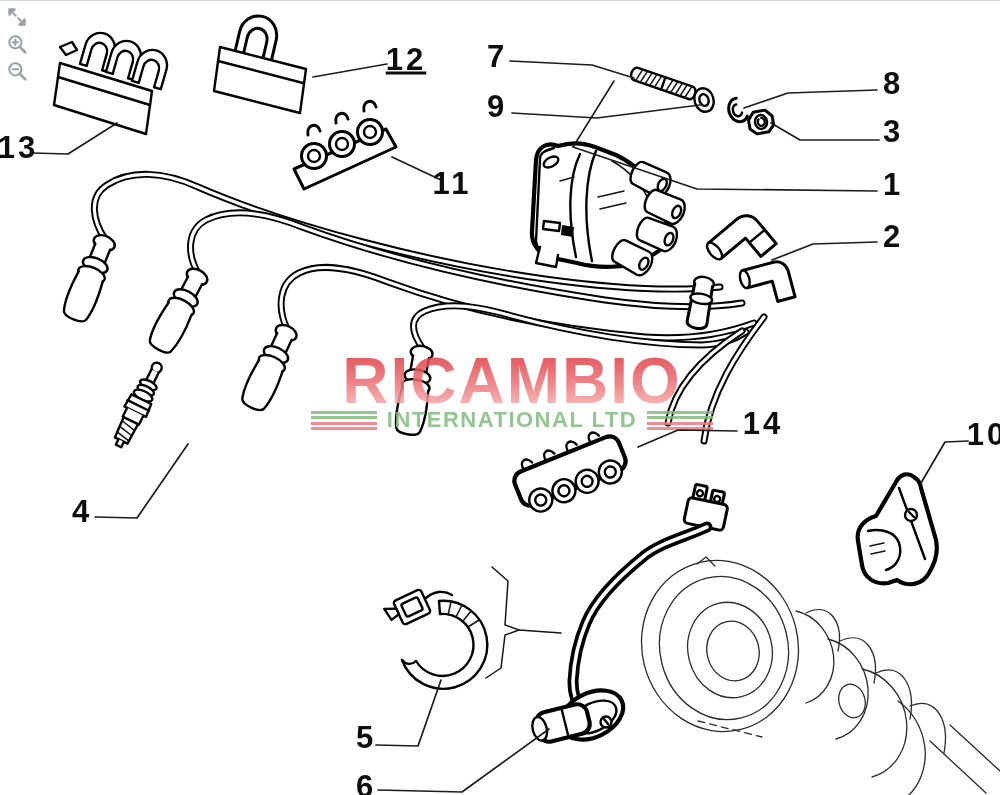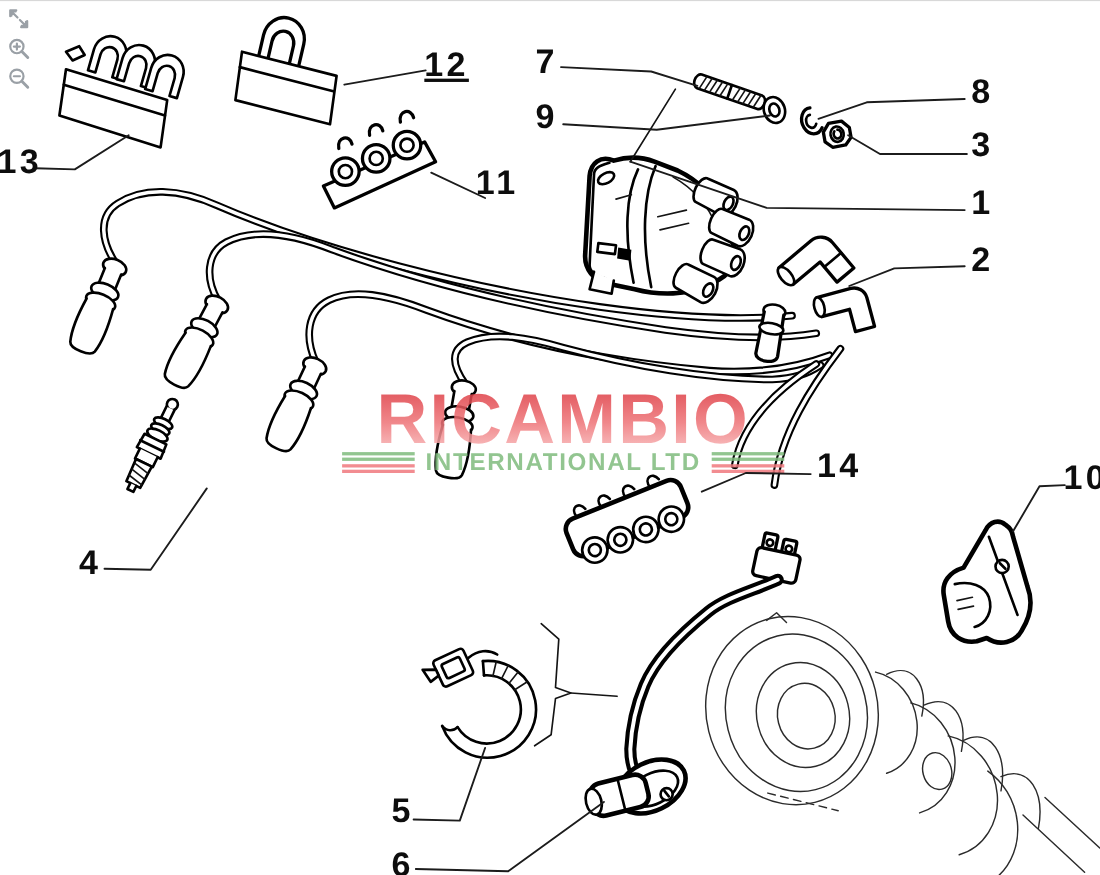--- a/index.html
+++ b/index.html
@@ -294,21 +294,21 @@
       <div class="callout" style="left: 893px; top: 183px;">1</div>
       <div class="callout" style="left: 893px; top: 235px;">2</div>
       <div class="callout" style="left: 893px; top: 130px;">3</div>
       <div class="callout" style="left: 82px; top: 510px;">4</div>
       <div class="callout" style="left: 366px; top: 736px;">5</div>
       <div class="callout" style="left: 366px; top: 785px;">6</div>
       <div class="callout" style="left: 497px; top: 55px;">7</div>
       <div class="callout" style="left: 893px; top: 82px;">8</div>
       <div class="callout" style="left: 497px; top: 105px;">9</div>
       <div class="callout" style="left: 987px; top: 433px;">10</div>
-      <div class="callout" style="left: 452px; top: 165px; text-align: center;">11</div>
+      <div class="callout" style="left: 452px; top: 182px; text-align: center;">11</div>
       <div class="callout" style="left: 406px; top: 58px; text-decoration: underline;">12</div>
       <div class="callout" style="left: 18px; top: 146px;">13</div>
       <div class="callout" style="left: 763px; top: 422px;">14</div>
     </div>
 
   <div class="toolbar">
     <button class="tool-btn" title="">
       <svg viewBox="0 0 20 20">
         <path d="M3,8 V3 H8 M12,17 H17 V12"></path>
         <path d="M9,9 L4,4 M4,4 L4,7.5 M4,4 L7.5,4"></path>

